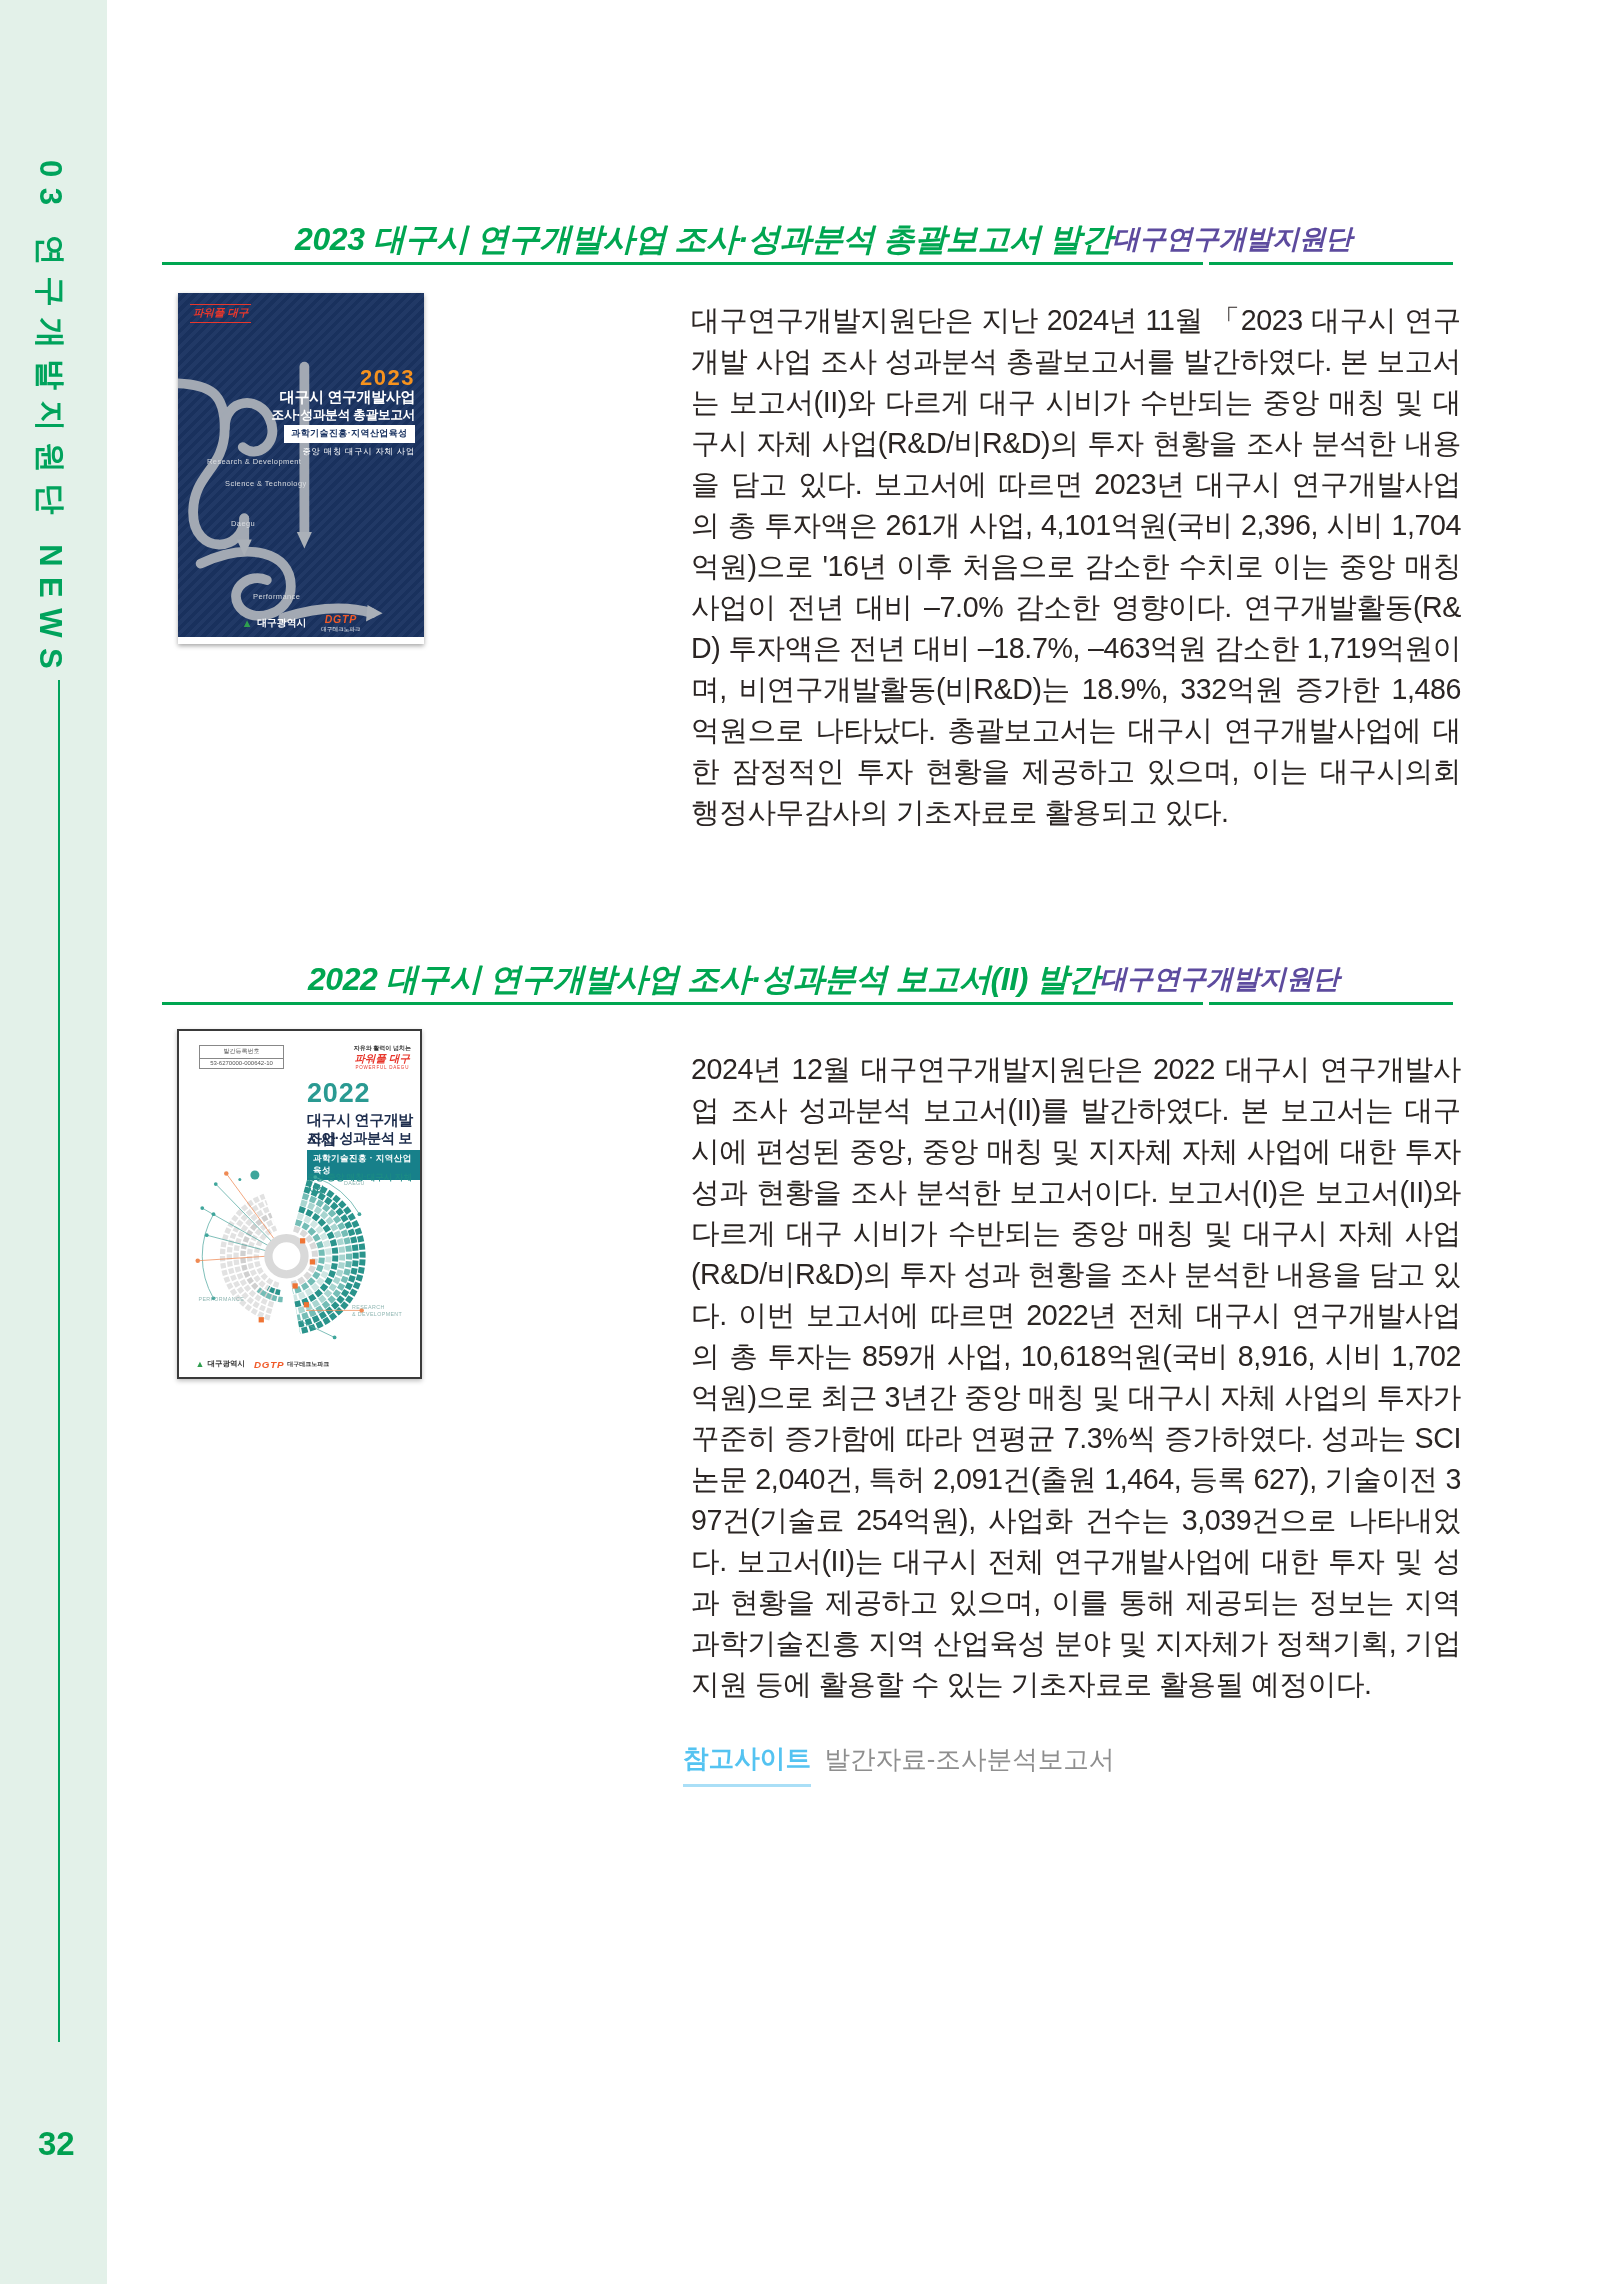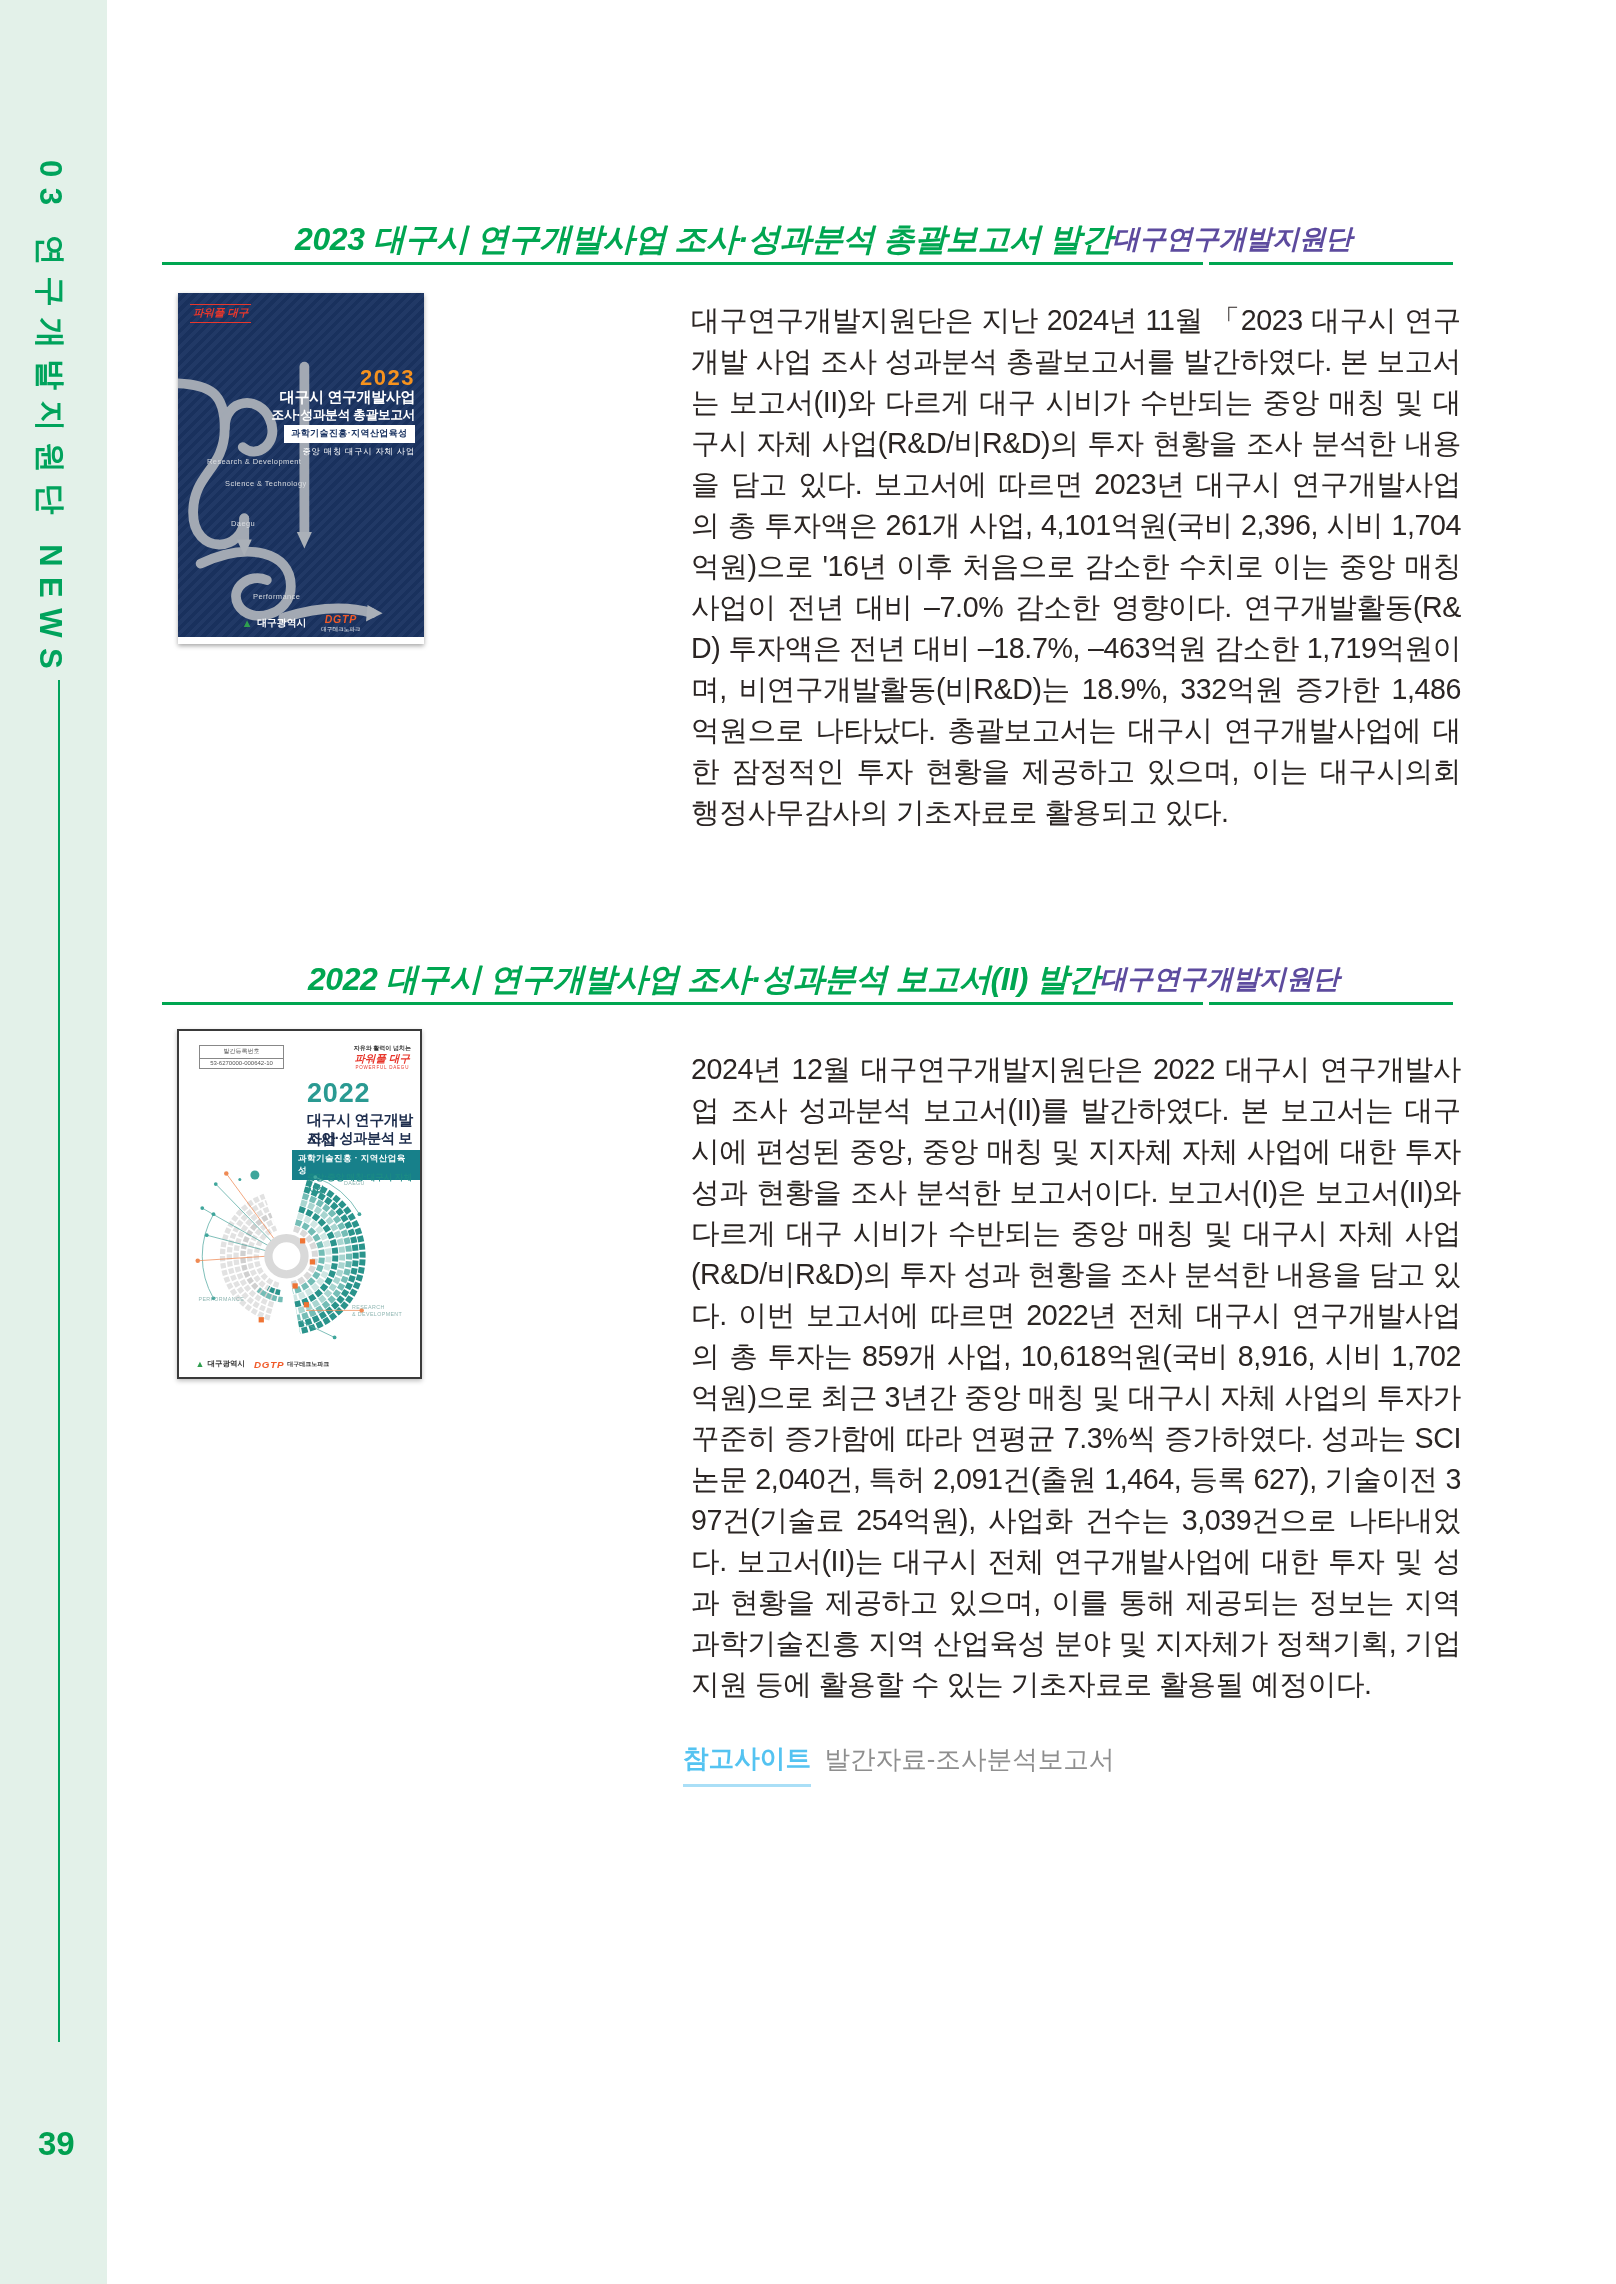--- a/index.html
+++ b/index.html
@@ -61,39 +61,39 @@
   .c2-regbox{left:20px;top:13.5px;width:83px;border:0.8px solid #888;color:#555;font-size:6px;text-align:center;}
   .c2-reg-label{border-bottom:0.8px solid #888;padding:1.5px 0;}
   .c2-reg-num{padding:1.5px 0;}
   .c2-badge{right:9px;top:13.5px;text-align:center;line-height:1.25;}
   .c2-badge-top{font-size:6px;color:#333;font-weight:700;}
   .c2-badge-main{font-size:10.5px;color:#e8372c;font-weight:900;font-style:italic;}
   .c2-badge-sub{font-size:4.5px;color:#e8372c;letter-spacing:0.8px;}
   .c2-year{left:128px;top:47px;color:#2a9a92;font-size:27px;font-weight:700;letter-spacing:0.8px;}
   .c2-t1{left:128px;top:80px;color:#1d2d4d;font-size:15px;font-weight:800;letter-spacing:-0.4px;}
   .c2-t2{left:128px;top:98px;color:#1d2d4d;font-size:14.3px;font-weight:700;letter-spacing:-0.4px;}
-  .c2-tag{left:113px;top:119px;background:#17808a;color:#ffffff;font-size:8.6px;font-weight:800;
+  .c2-tag{left:128px;top:119px;background:#17808a;color:#ffffff;font-size:8.6px;font-weight:800;
           padding:3px 6px;letter-spacing:0.4px;}
   .c2-sub{left:128px;top:141px;color:#1b8a84;font-size:8.6px;font-weight:800;}
   .c2-lab{color:#8fb6b2;font-size:5.3px;letter-spacing:0.4px;line-height:1.3;white-space:nowrap;}
   .c2-daegu{left:165px;top:149px;} .c2-perf{left:19.5px;top:265px;} .c2-rd{left:173px;top:273px;}
   .c2-footer{left:16.5px;bottom:7.5px;display:flex;align-items:center;gap:9px;}
   .c2-city{display:flex;align-items:center;gap:3px;color:#333;font-size:7.5px;font-weight:800;}
   .c2-city .tri{font-size:9px;}
   .c2-dgtp{display:flex;align-items:center;gap:3px;}
   .c2-dgtp .dgtp-word{font-size:9.8px;}
   .c2-dgtp .dgtp-sub{color:#333;font-size:6px;font-weight:700;}
 </style>
 </head>
 <body>
 
 <aside class="abs sidebar">
   <div class="abs v-label">03 연구개발지원단 NEWS</div>
   <div class="abs v-line"></div>
-  <div class="abs page-number">39</div>
+  <div class="abs page-number">32</div>
 </aside>
 
 <header class="abs sec-head" style="top:210px;">
   <h2 class="sec-title">2023 대구시 연구개발사업 조사·성과분석 총괄보고서 발간</h2>
   <span class="sec-org">대구연구개발지원단</span>
 </header>
 <div class="abs rule rule-a" style="top:262px;"></div>
 <div class="abs rule rule-b" style="top:262px;"></div>
 
 <figure class="abs cover1" style="margin:0;">

